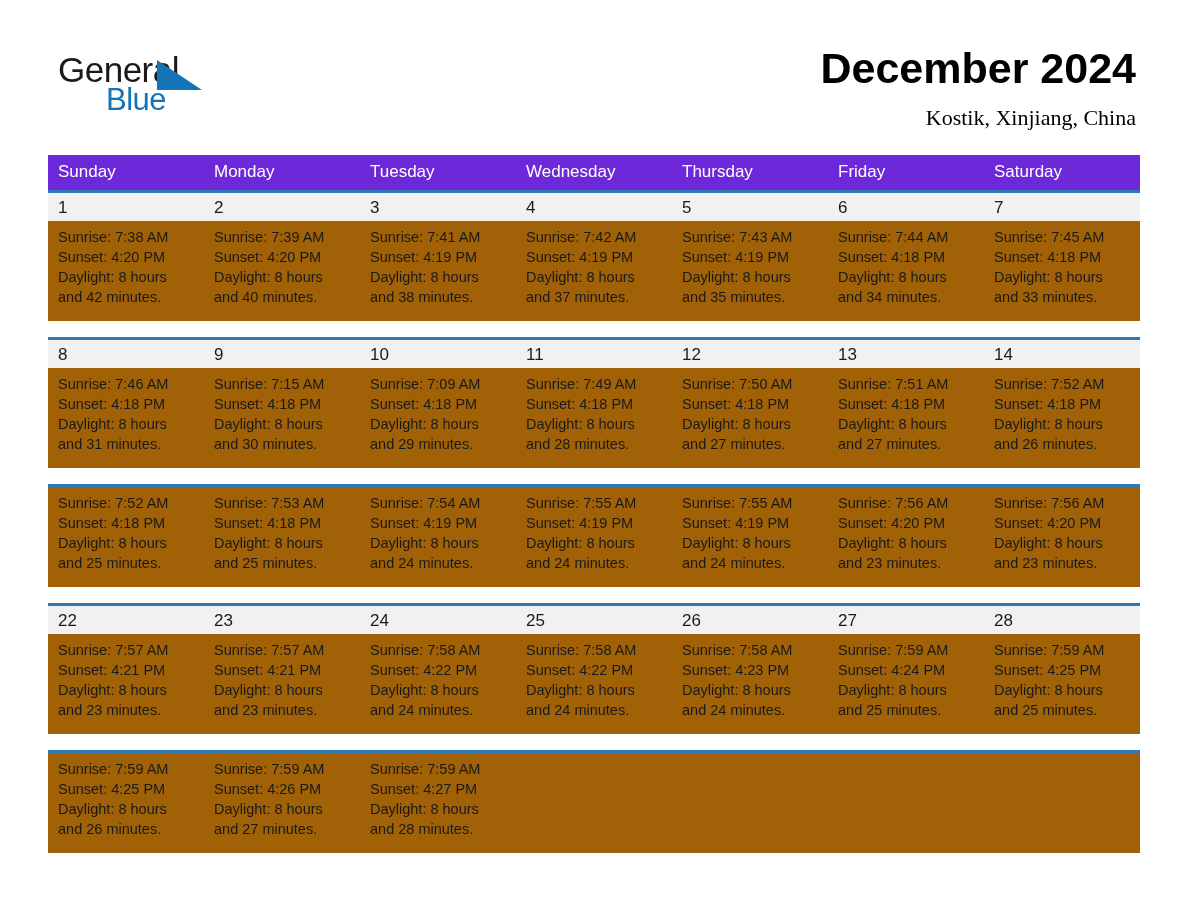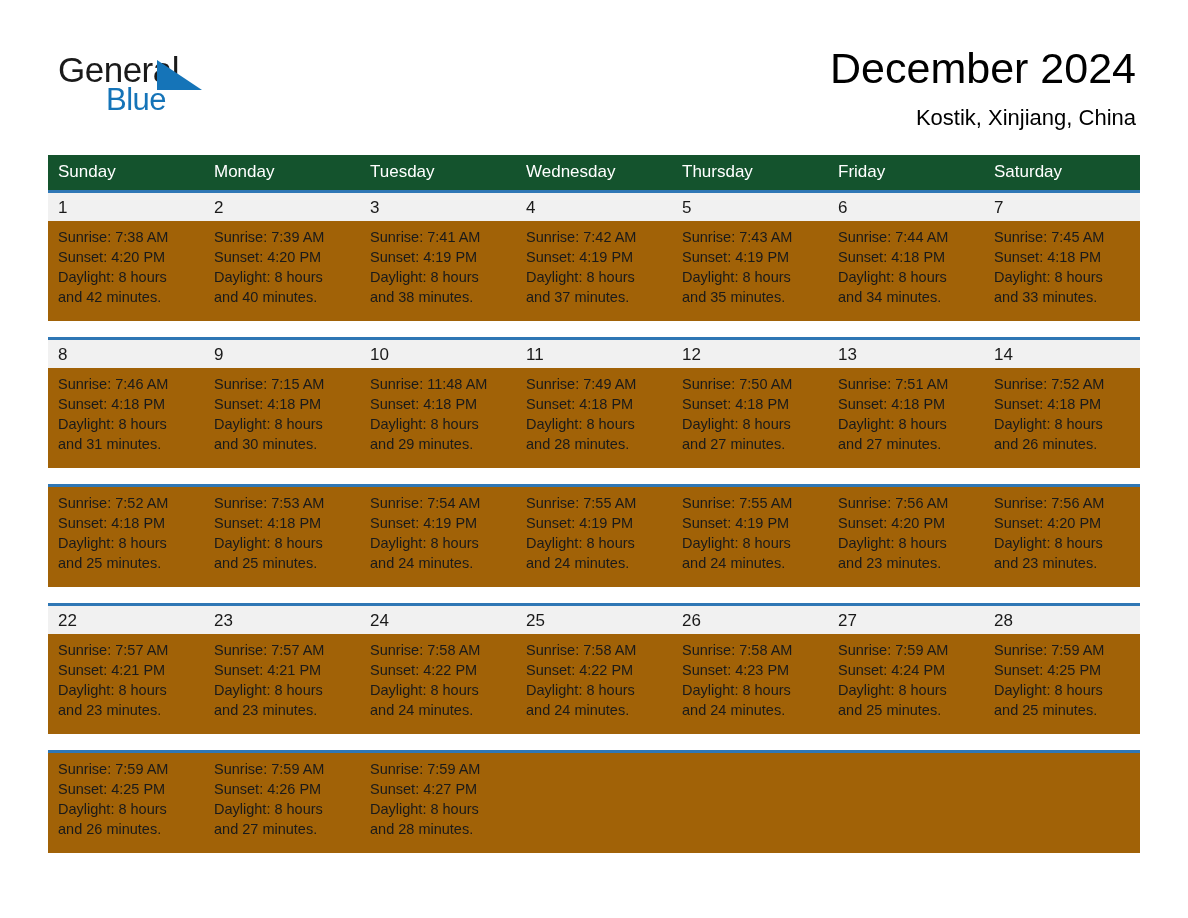--- a/index.html
+++ b/index.html
@@ -64,42 +64,43 @@
   }
 
   .title-block {
     position: absolute;
     right: 4px;
     top: 46px;
     text-align: right;
   }
   .cal-title {
     font-size: 43px;
-    font-weight: 400;
+    font-weight: 700;
     line-height: 1.05;
     color: #000;
     white-space: nowrap;
   }
   .cal-subtitle {
     font-size: 22px;
     font-weight: 400;
     margin-top: 14px;
     color: #000;
     white-space: nowrap;
+    font-family: Liberation Serif, serif;
   }
 
   
   .calendar {
     width: 1092px;
     border-collapse: collapse;
     table-layout: fixed;
   }
 
   .calendar th {
-    background: #14532d;
+    background: #6d28d9;
     color: #ffffff;
     font-size: 17px;
     font-weight: 400;
     text-align: left;
     padding: 7px 0 8px 10px;
     height: 33px;
     vertical-align: middle;
   }
 
   .week-sep td {
@@ -257,21 +258,21 @@
             <div class="line">Daylight: 8 hours</div>
             <div class="line">and 31 minutes.</div>
           </td>
           <td>
             <div class="line">Sunrise: 7:15 AM</div>
             <div class="line">Sunset: 4:18 PM</div>
             <div class="line">Daylight: 8 hours</div>
             <div class="line">and 30 minutes.</div>
           </td>
           <td>
-            <div class="line">Sunrise: 11:48 AM</div>
+            <div class="line">Sunrise: 7:09 AM</div>
             <div class="line">Sunset: 4:18 PM</div>
             <div class="line">Daylight: 8 hours</div>
             <div class="line">and 29 minutes.</div>
           </td>
           <td>
             <div class="line">Sunrise: 7:49 AM</div>
             <div class="line">Sunset: 4:18 PM</div>
             <div class="line">Daylight: 8 hours</div>
             <div class="line">and 28 minutes.</div>
           </td>

